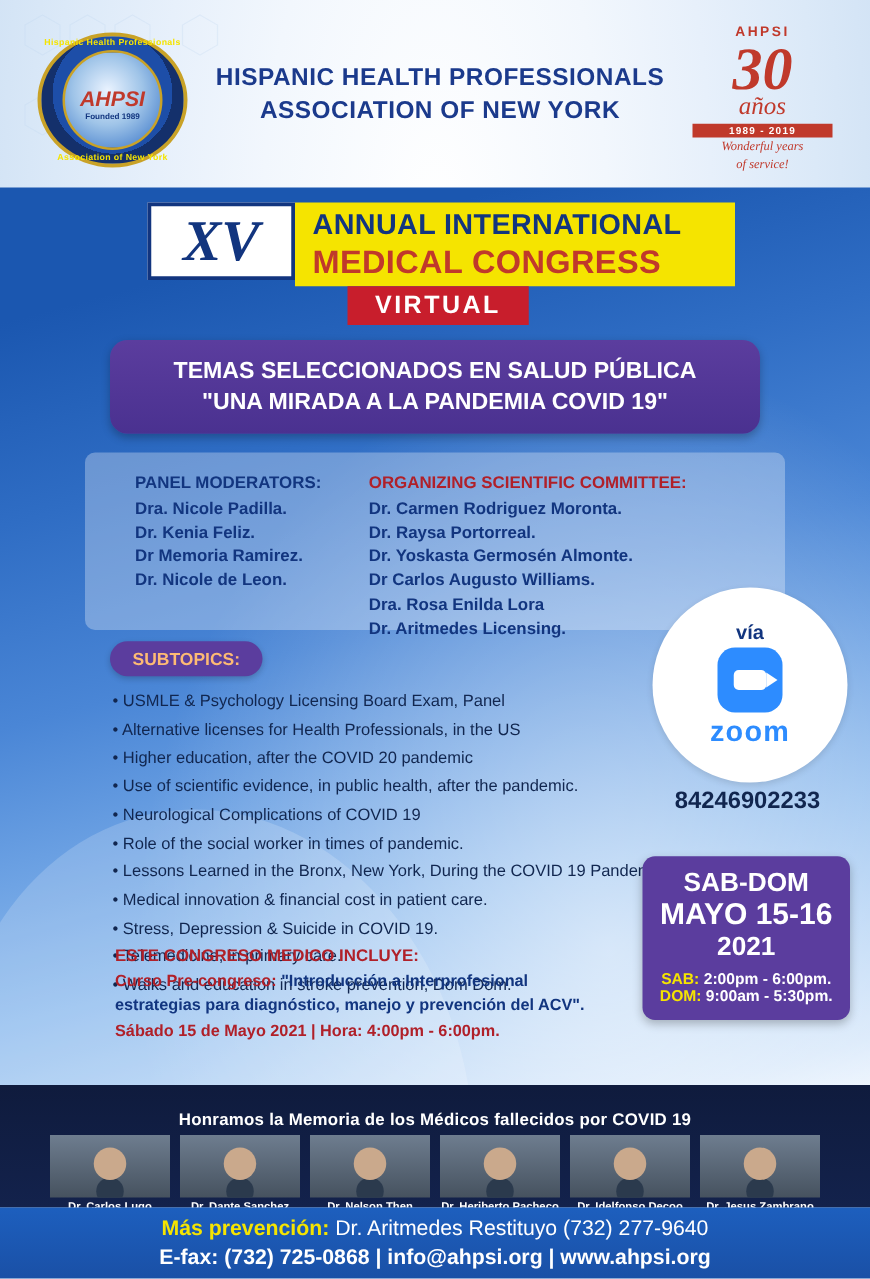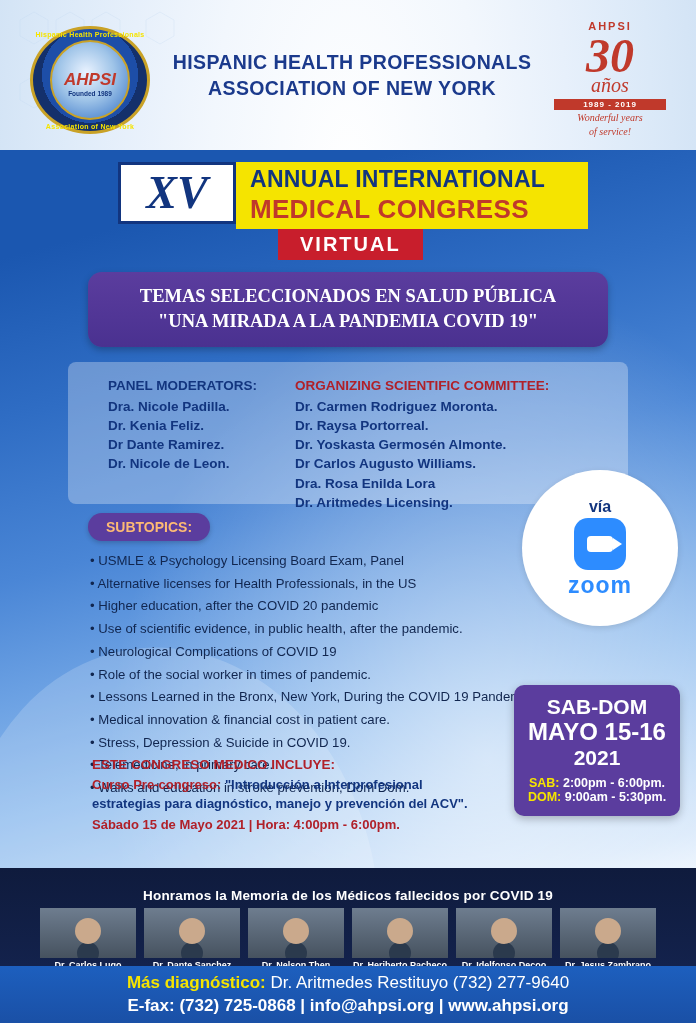--- a/index.html
+++ b/index.html
@@ -125,21 +125,21 @@
   
   .purple-banner {
     position: absolute; left: 88px; top: 122px; width: 520px;
     background: linear-gradient(180deg,#5b3d9e 0%, #4a3190 100%);
     border-radius: 14px;
     padding: 12px 10px 13px;
     text-align: center;
     color: #ffffff;
     box-shadow: 0 3px 7px rgba(0,0,0,.25);
   }
-  .purple-banner div { font-weight: bold; font-size: 18.5px; line-height: 1.35; font-family: Liberation Serif, serif; }
+  .purple-banner div { font-weight: bold; font-size: 18.5px; line-height: 1.35; }
 
   
   .panel-card {
     position: absolute; left: 68px; top: 212px; width: 560px; height: 142px;
     background: rgba(255,255,255,.30);
     border-radius: 8px;
   }
   .panel-inner { display: flex; padding: 16px 0 0 40px; gap: 38px; }
   .col-title {
     color: #12357f; font-weight: bold; font-size: 13.5px; margin-bottom: 4px;
@@ -350,21 +350,21 @@
       <div>"UNA MIRADA A LA PANDEMIA COVID 19"</div>
     </div>
 
     <div class="panel-card">
       <div class="panel-inner">
         <div class="col">
           <div class="col-title">PANEL MODERATORS:</div>
           <ul>
             <li>Dra. Nicole Padilla.</li>
             <li>Dr. Kenia Feliz.</li>
-            <li>Dr Dante Ramirez.</li>
+            <li>Dr Memoria Ramirez.</li>
             <li>Dr. Nicole de Leon.</li>
           </ul>
         </div>
         <div class="col">
           <div class="col-title red">ORGANIZING SCIENTIFIC COMMITTEE:</div>
           <ul>
             <li>Dr. Carmen Rodriguez Moronta.</li>
             <li>Dr. Raysa Portorreal.</li>
             <li>Dr. Yoskasta  Germosén Almonte.</li>
             <li>Dr Carlos Augusto Williams.</li>
@@ -390,20 +390,21 @@
       <li>Walks and education in stroke prevention, Dom Dom.</li>
     </ul>
 
     <div class="zoom-circle">
       <div class="via">vía</div>
       <div class="zoom-icon">
         <div class="zoom-cam"></div>
       </div>
       <div class="zoom-word">zoom</div>
     </div>
+    <div class="zoom-num">84246902233</div>
 
     <div class="date-box">
       <div class="d1">SAB-DOM</div>
       <div class="d2">MAYO 15-16</div>
       <div class="d3">2021</div>
       <div class="t">
         <b>SAB:</b>
         <span>2:00pm - 6:00pm.</span>
       </div>
       <div class="t">
@@ -447,18 +448,18 @@
       </div>
       <div class="face">
         <div class="ph"></div>
         <div class="nm">Dr. Jesus Zambrano</div>
       </div>
     </div>
   </div>
 
   <div class="footer">
     <div class="l1">
-      <b>Más diagnóstico:</b><span> Dr. Aritmedes Restituyo (732) 277-9640</span>
+      <b>Más prevención:</b><span> Dr. Aritmedes Restituyo (732) 277-9640</span>
     </div>
     <div class="l2">E-fax: (732) 725-0868 | info@ahpsi.org  | www.ahpsi.org</div>
   </div>
 
 </div>
 
 </body></html>

